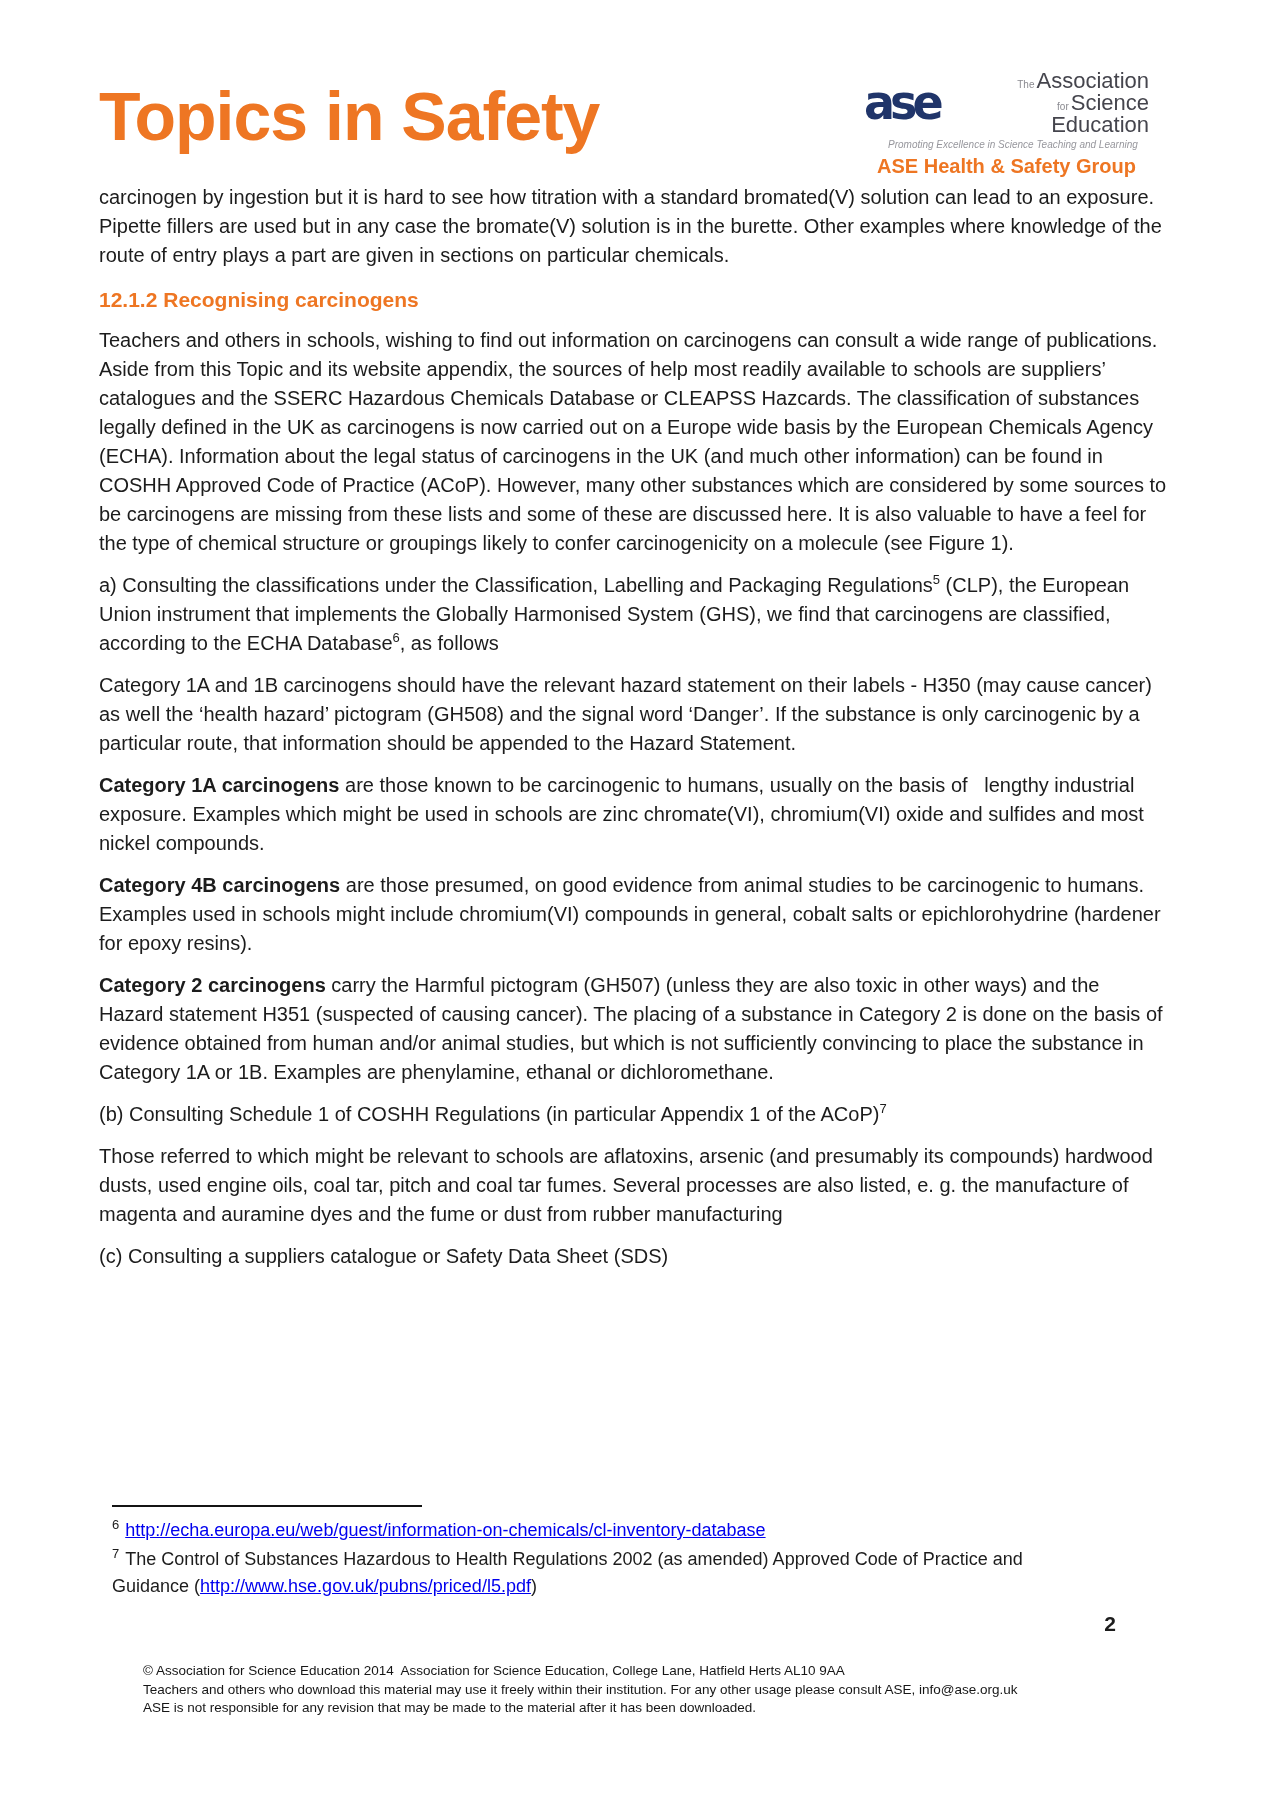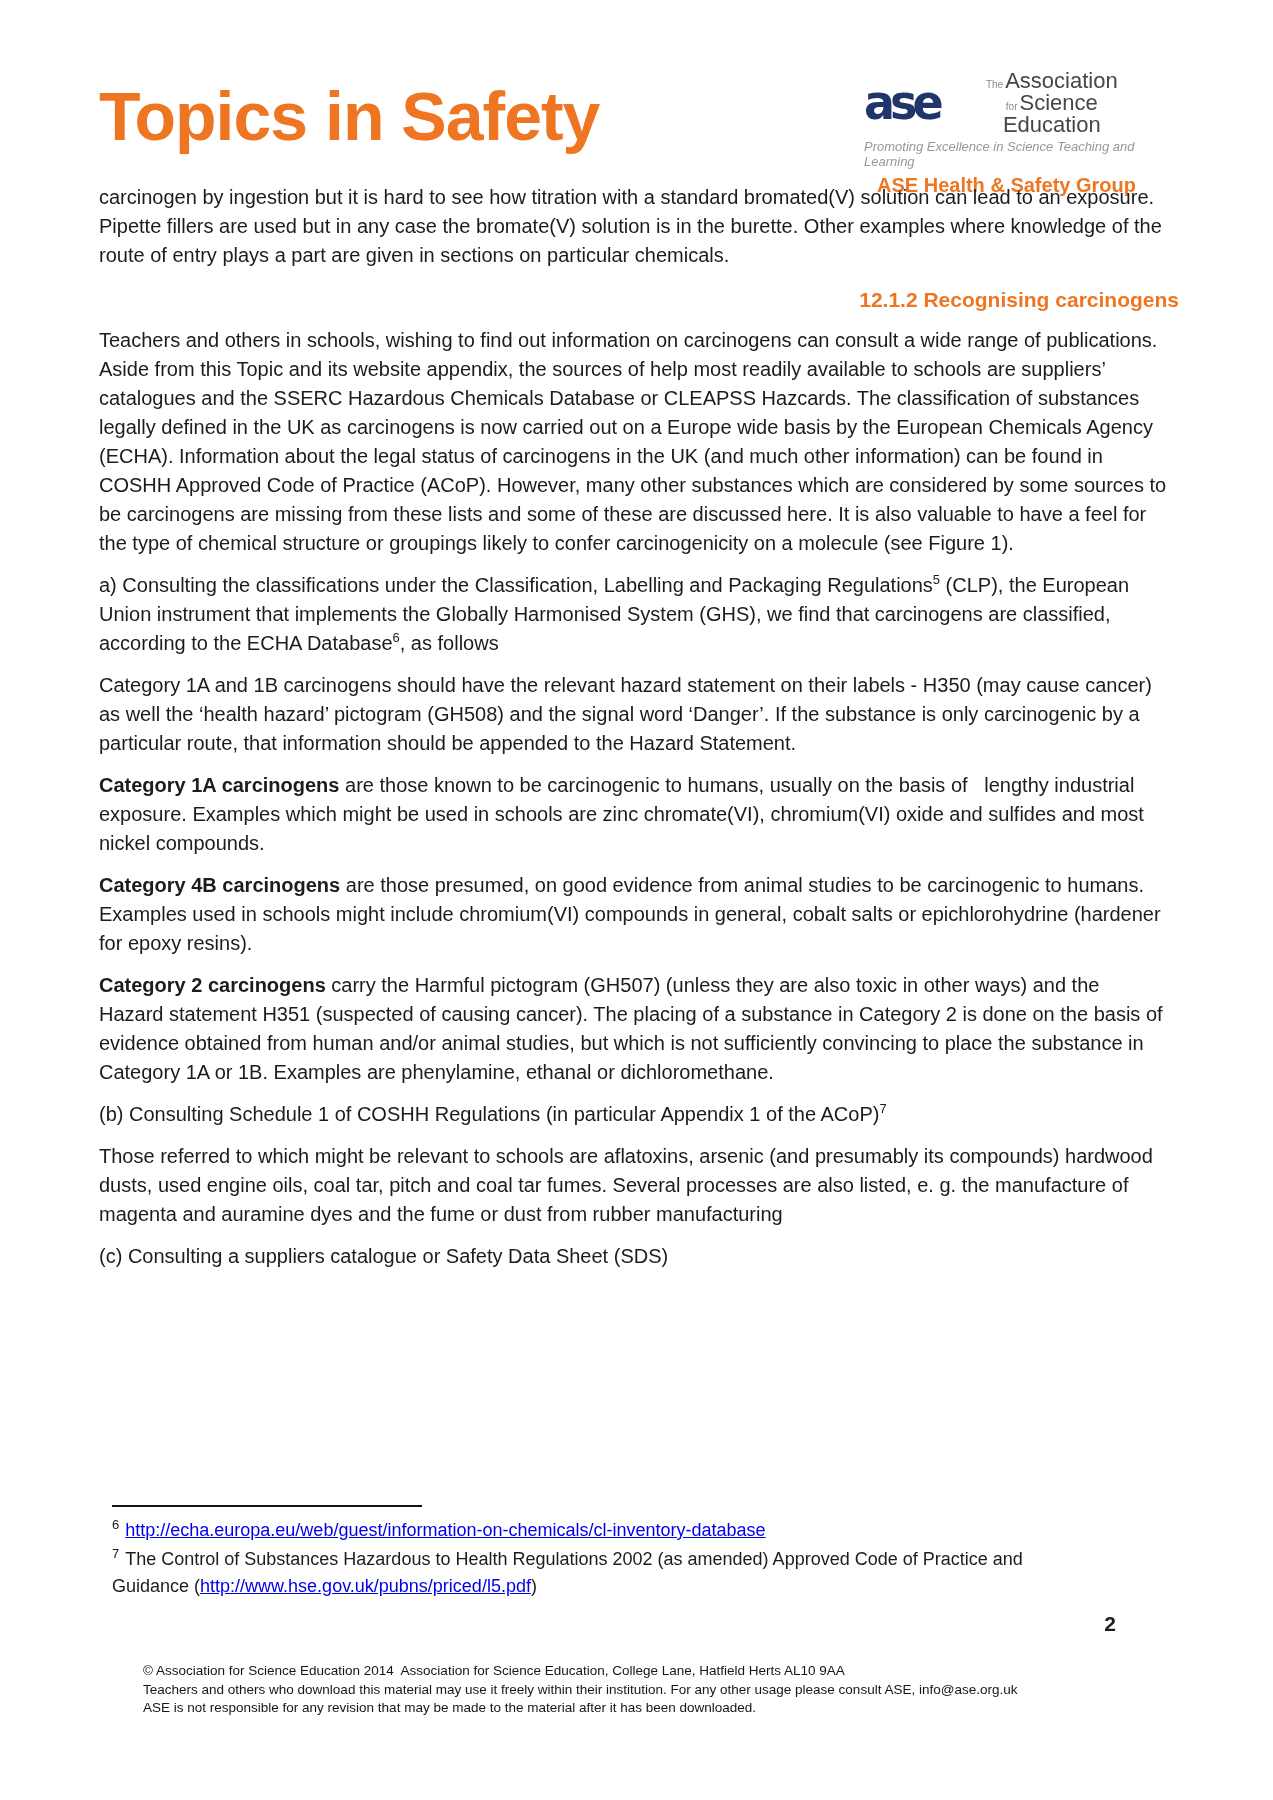--- a/index.html
+++ b/index.html
@@ -13,29 +13,29 @@
   body{
     width:1273px;height:1800px;position:relative;background:#ffffff;
     font-family:"Liberation Sans","DejaVu Sans",sans-serif;color:var(--ink);
     overflow:hidden;
   }
   .page-header{position:absolute;top:70px;left:99px;right:94px;display:flex;justify-content:space-between;align-items:flex-start;}
   .doc-title{font-size:68px;font-weight:bold;color:var(--accent);letter-spacing:-1px;line-height:1;margin-top:12px;}
   .logo-block{width:285px;text-align:center;margin-right:30px;}
   .logo-row{display:flex;align-items:center;justify-content:flex-start;gap:16px;}
   .logo-mark{font-weight:900;font-size:46px;letter-spacing:-5px;color:var(--navy);line-height:0.9;font-family:"DejaVu Sans",sans-serif;transform:scaleY(1.05);}
-  .logo-name{text-align:center;color:#45454d;line-height:1.0;}
+  .logo-name{text-align:right;color:#45454d;line-height:1.0;}
   .logo-name .nl{font-size:22px;letter-spacing:0px;}
   .logo-name .tiny{font-size:10px;color:#8a8a90;margin-right:2px;}
-  .logo-tagline{font-size:13px;font-style:italic;color:#97979d;margin-top:3px;text-align:left;}
+  .logo-tagline{font-size:10px;font-style:italic;color:#97979d;margin-top:3px;text-align:left;margin-left:24px;}
   .logo-group{font-size:20px;font-weight:bold;color:var(--accent);margin-top:5px;text-align:center;}
   .content{position:absolute;left:99px;right:94px;top:183px;}
   p.body{font-size:20px;line-height:29px;margin:0 12px 13px 0;}
   p.pre{white-space:pre-wrap;}
-  h2.sect{font-size:21px;line-height:27px;color:var(--accent);font-weight:bold;margin:16px 0 13px 0;text-align:right;}
+  h2.sect{font-size:21px;line-height:27px;color:var(--accent);font-weight:bold;margin:16px 0 13px 0;}
   .indent{margin-left:71px;margin-right:170px;margin-bottom:16px;}
   .lead{font-weight:bold;}
   sup.ref{font-size:13px;line-height:0;vertical-align:super;}
   .para-b{margin-top:46px;}
   .bottom-block{position:absolute;left:99px;right:94px;top:1505px;font-size:18px;line-height:27px;}
   .fn-rule{border:none;border-top:2.5px solid #141414;width:310px;margin:0 0 10px 13px;}
   .fn-line{margin:0 0 2px 13px;}
   .fn-num{font-size:13px;vertical-align:super;line-height:0;margin-right:6px;}
   a.link, .link{color:var(--link);text-decoration:underline;cursor:pointer;}
   .page-num{position:absolute;right:157px;top:1612px;font-size:21px;font-weight:bold;}

